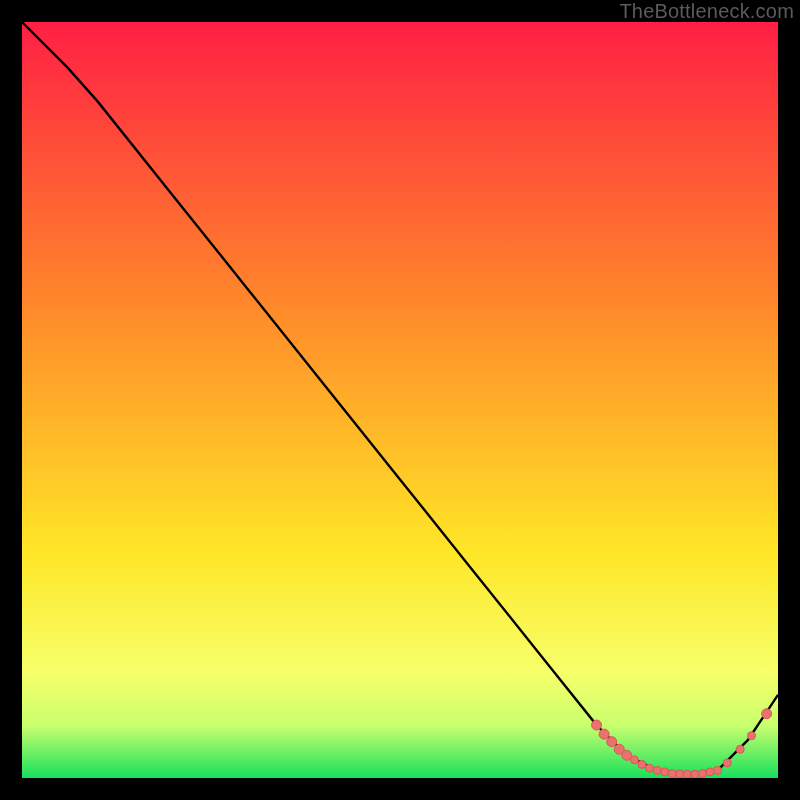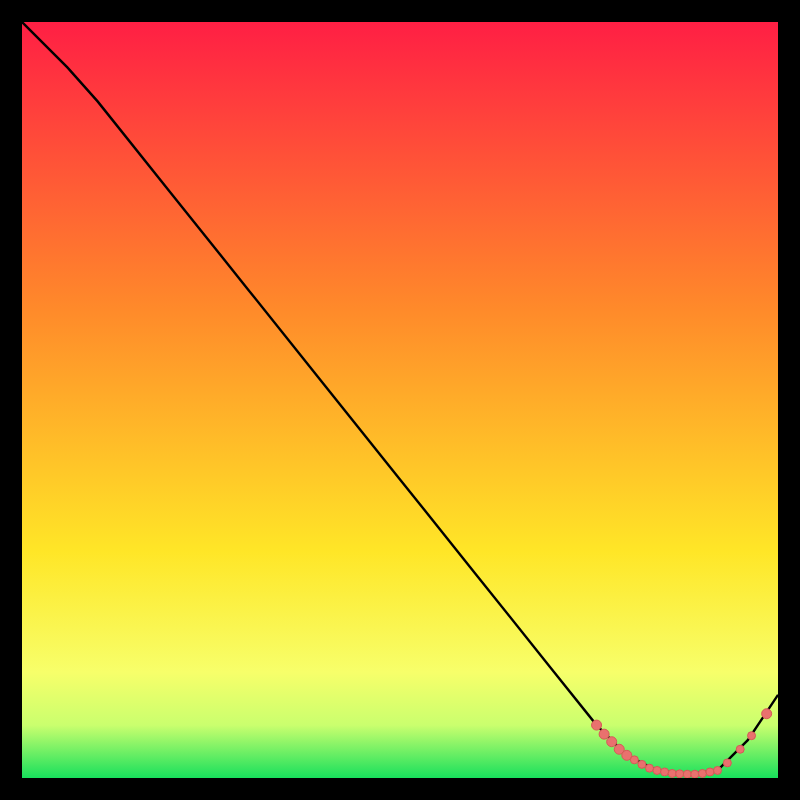--- a/index.html
+++ b/index.html
@@ -36,20 +36,21 @@
     user-select: none;
   }
   svg {
     display: block;
   }
 </style>
 </head>
 <body>
 
 <div class="stage">
+  <div class="watermark">TheBottleneck.com</div>
 
   <div class="plot">
     <svg id="chart-svg" viewBox="0 0 756 756" width="756" height="756" preserveAspectRatio="none">
       <defs>
         <linearGradient id="bg-grad" x1="0" y1="0" x2="0" y2="1">
           <stop id="g0" offset="0%" stop-color="#ff1f44"></stop>
           <stop id="g1" offset="38%" stop-color="#ff8a2a"></stop>
           <stop id="g2" offset="70%" stop-color="#ffe627"></stop>
           <stop id="g3" offset="86%" stop-color="#f7ff6a"></stop>
           <stop id="g4" offset="93%" stop-color="#caff6e"></stop>

